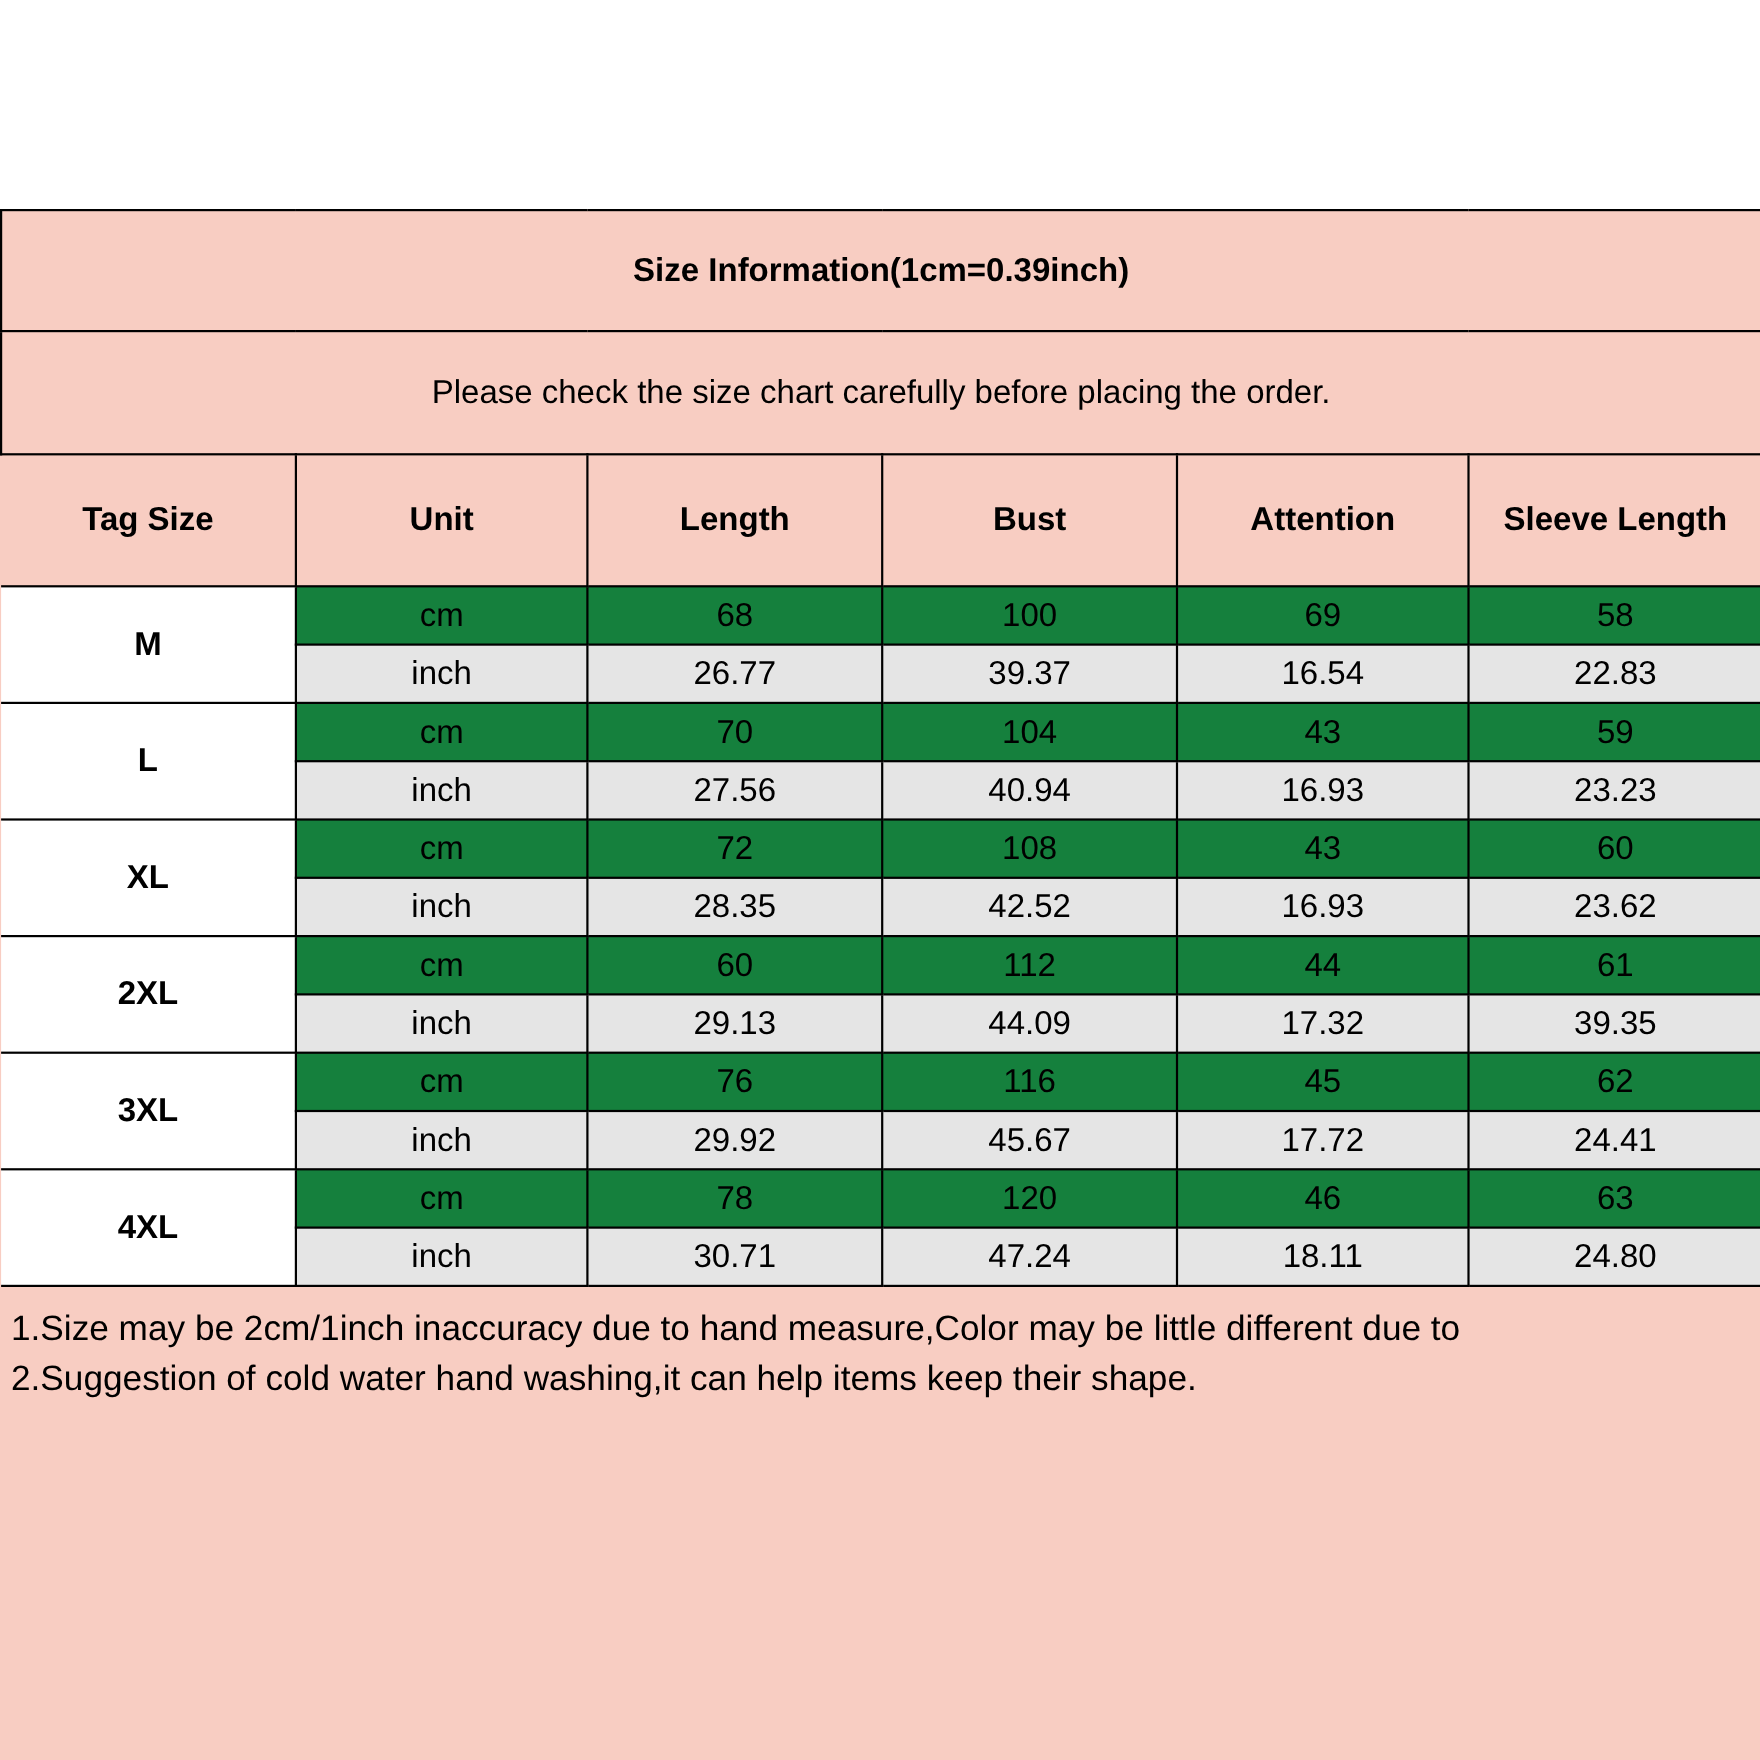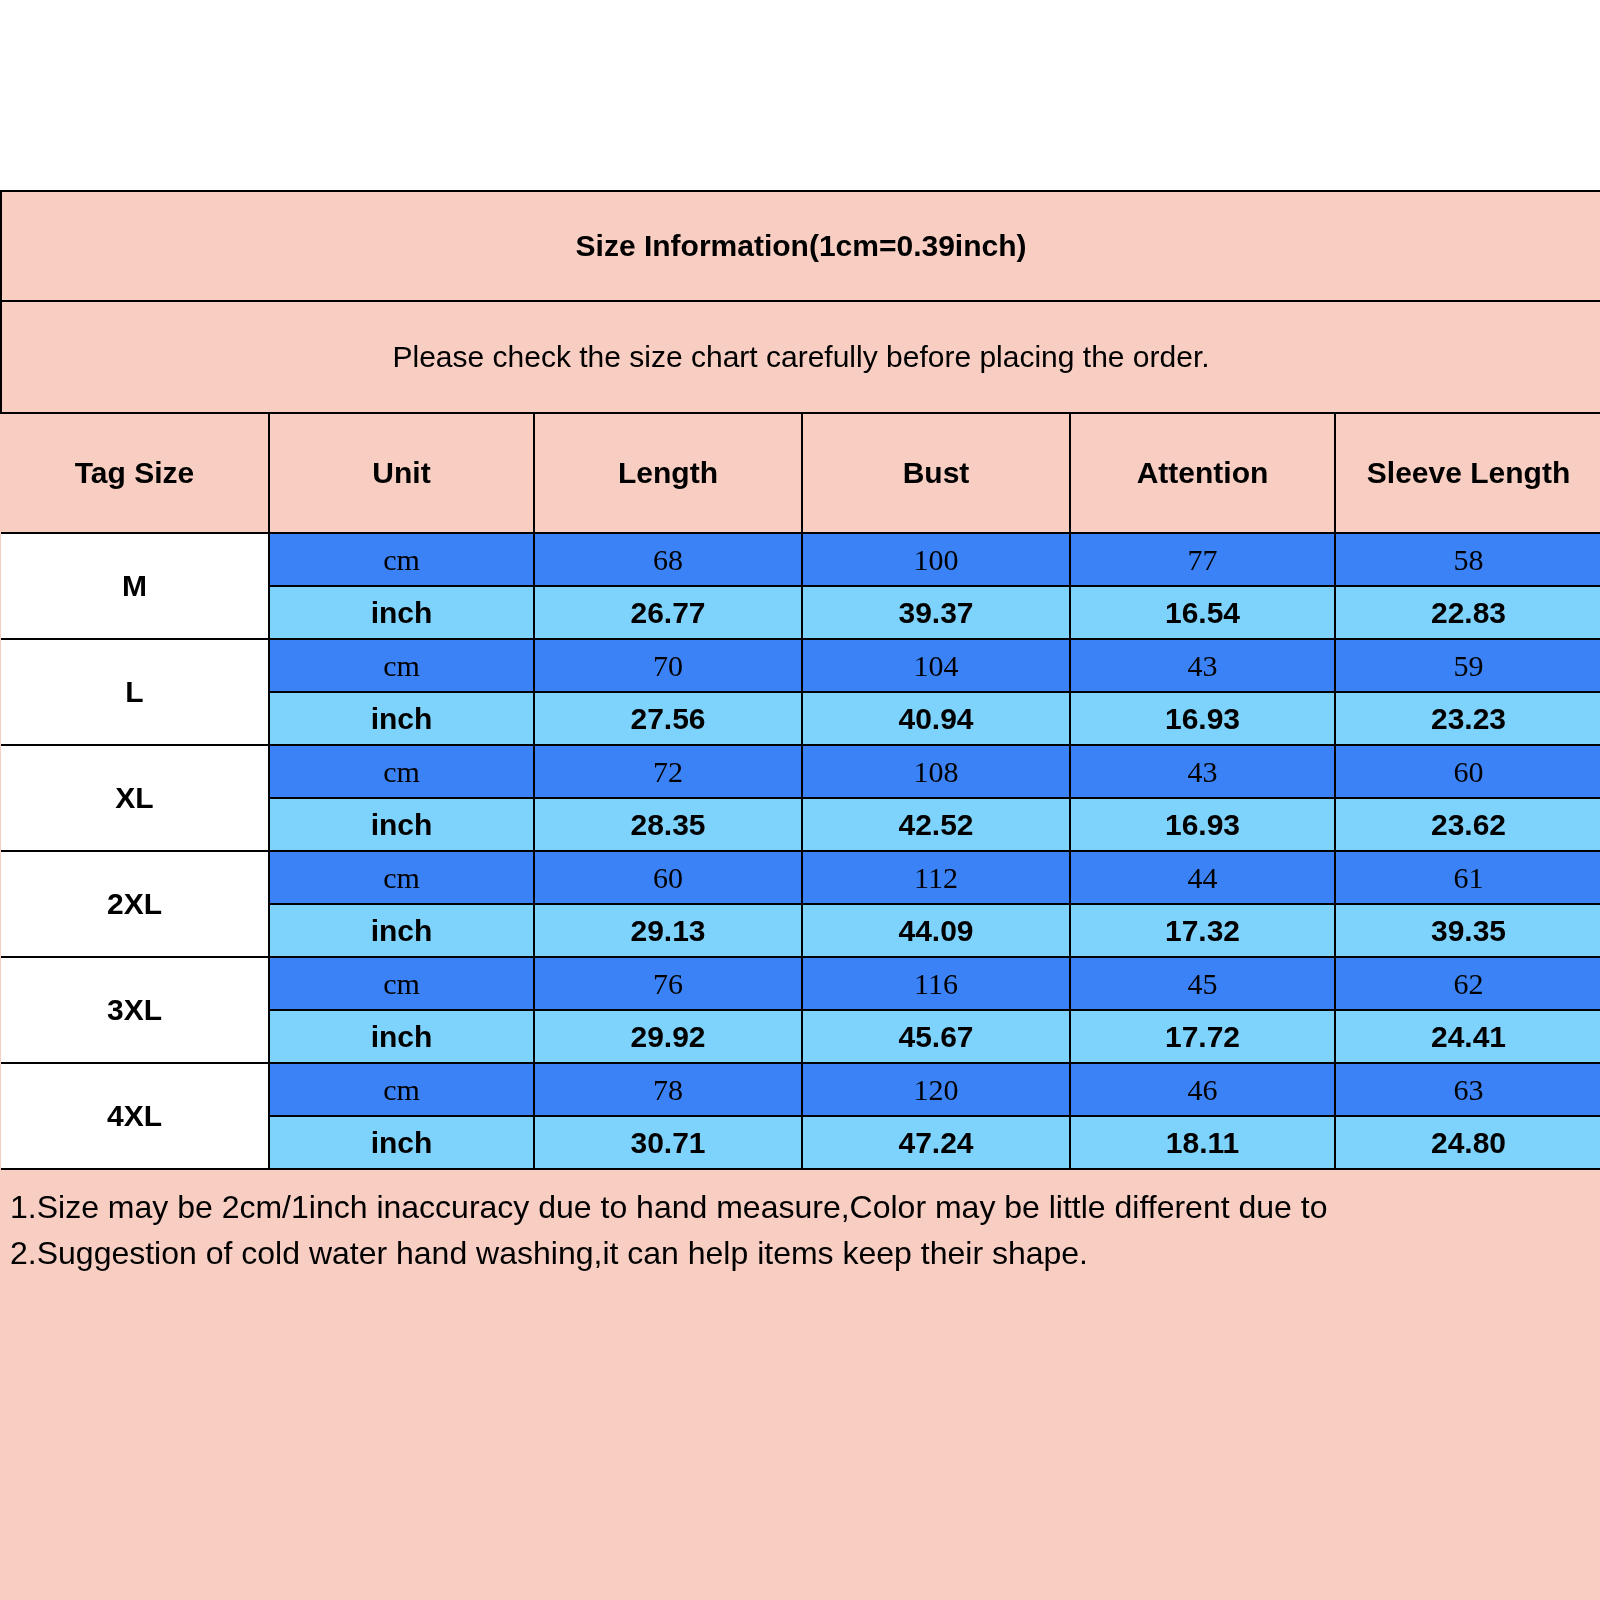--- a/index.html
+++ b/index.html
@@ -72,22 +72,22 @@
   }
   .data-row td.first { border-left: none; }
   .data-row td.last  { border-right: none; margin-left: 39px; }
 
   td.tag-cell {
     font-size: 34px;
     font-weight: bold;
     background: #ffffff;
     border-left: none;
   }
-  td.white { background: #3b82f6; font-family: Liberation Serif, serif; }
-  td.pink  { background: #7dd3fc; font-weight: bold; }
+  td.white { background: #15803d; }
+  td.pink  { background: #e5e5e5; }
 
   .attention {
     padding: 14px 10px 0 10px;
     font-size: 32px;
     line-height: 1.45;
   }
   .attention div { white-space: pre-wrap; }
 </style>
 </head>
 <body>
@@ -118,21 +118,21 @@
         <td>Bust</td>
         <td>Attention</td>
         <td class="last">Sleeve Length</td>
       </tr>
 
       <tr class="data-row">
         <td class="tag-cell first" rowspan="2">M</td>
         <td class="white">cm</td>
         <td class="white">68</td>
         <td class="white">100</td>
-        <td class="white">77</td>
+        <td class="white">69</td>
         <td class="white last">58</td>
       </tr>
       <tr class="data-row">
         <td class="pink">inch</td>
         <td class="pink">26.77</td>
         <td class="pink">39.37</td>
         <td class="pink">16.54</td>
         <td class="pink last">22.83</td>
       </tr>
 

